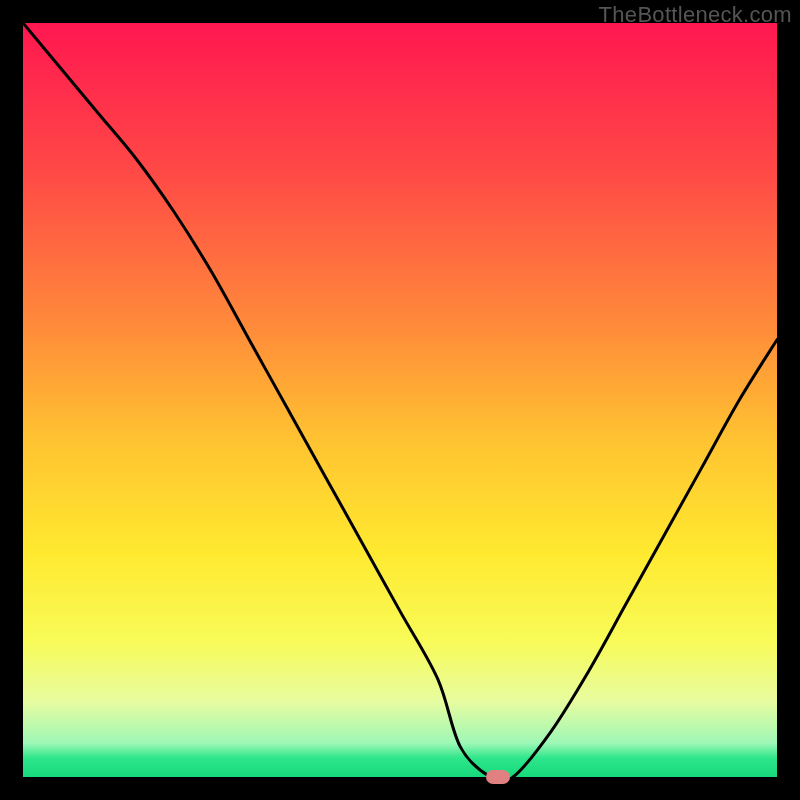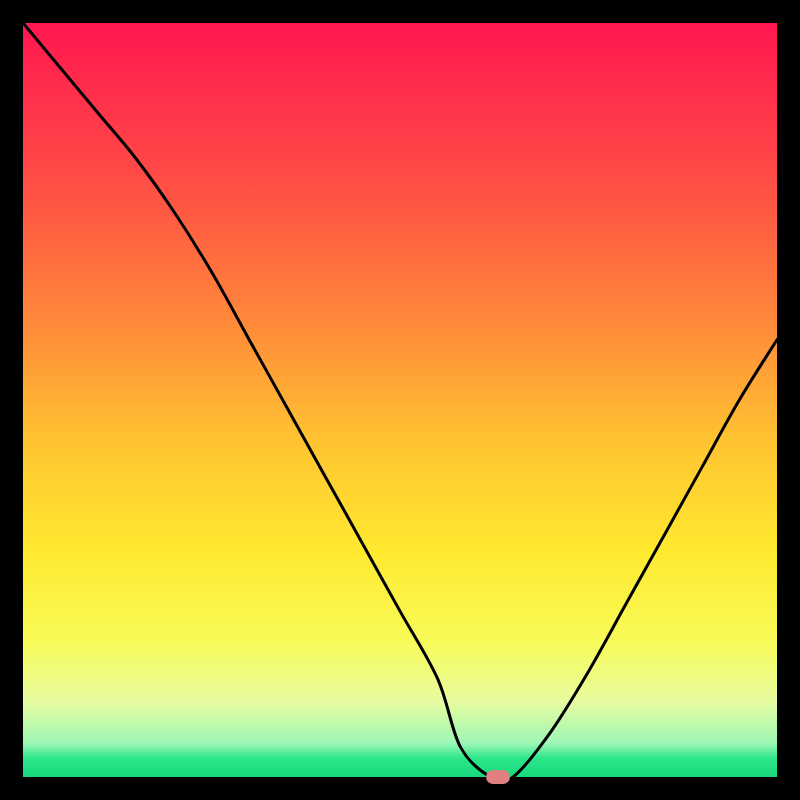--- a/index.html
+++ b/index.html
@@ -53,20 +53,21 @@
     border-radius: 7px;
     background: #e08080;
     transform: translate(-50%, -50%);
     z-index: 12;
   }
 </style>
 </head>
 <body>
 
 <div class="frame">
+  <div class="watermark">TheBottleneck.com</div>
 
   <div class="plot-wrap">
     <svg class="plot-bg" viewBox="0 0 754 754" preserveAspectRatio="none">
       <defs>
         <linearGradient id="bg-grad" x1="0" y1="0" x2="0" y2="1">
             <stop offset="0%" stop-color="#ff1750"></stop>
             <stop offset="20%" stop-color="#ff4a46"></stop>
             <stop offset="40%" stop-color="#ff8a3a"></stop>
             <stop offset="55.00000000000001%" stop-color="#ffc231"></stop>
             <stop offset="70%" stop-color="#ffe92f"></stop>

